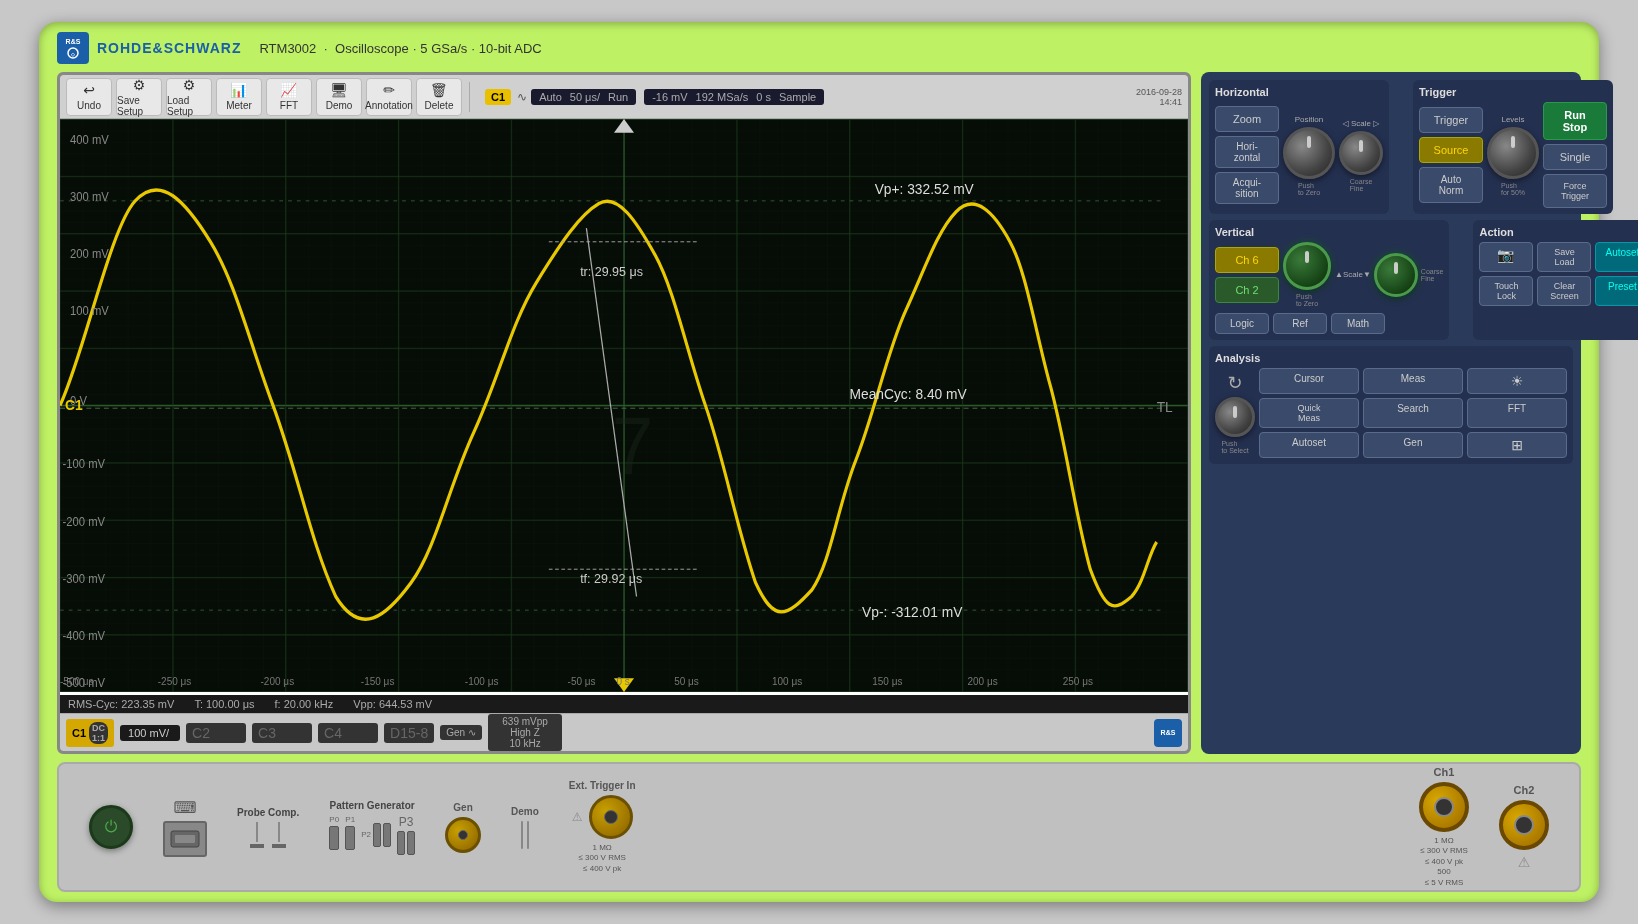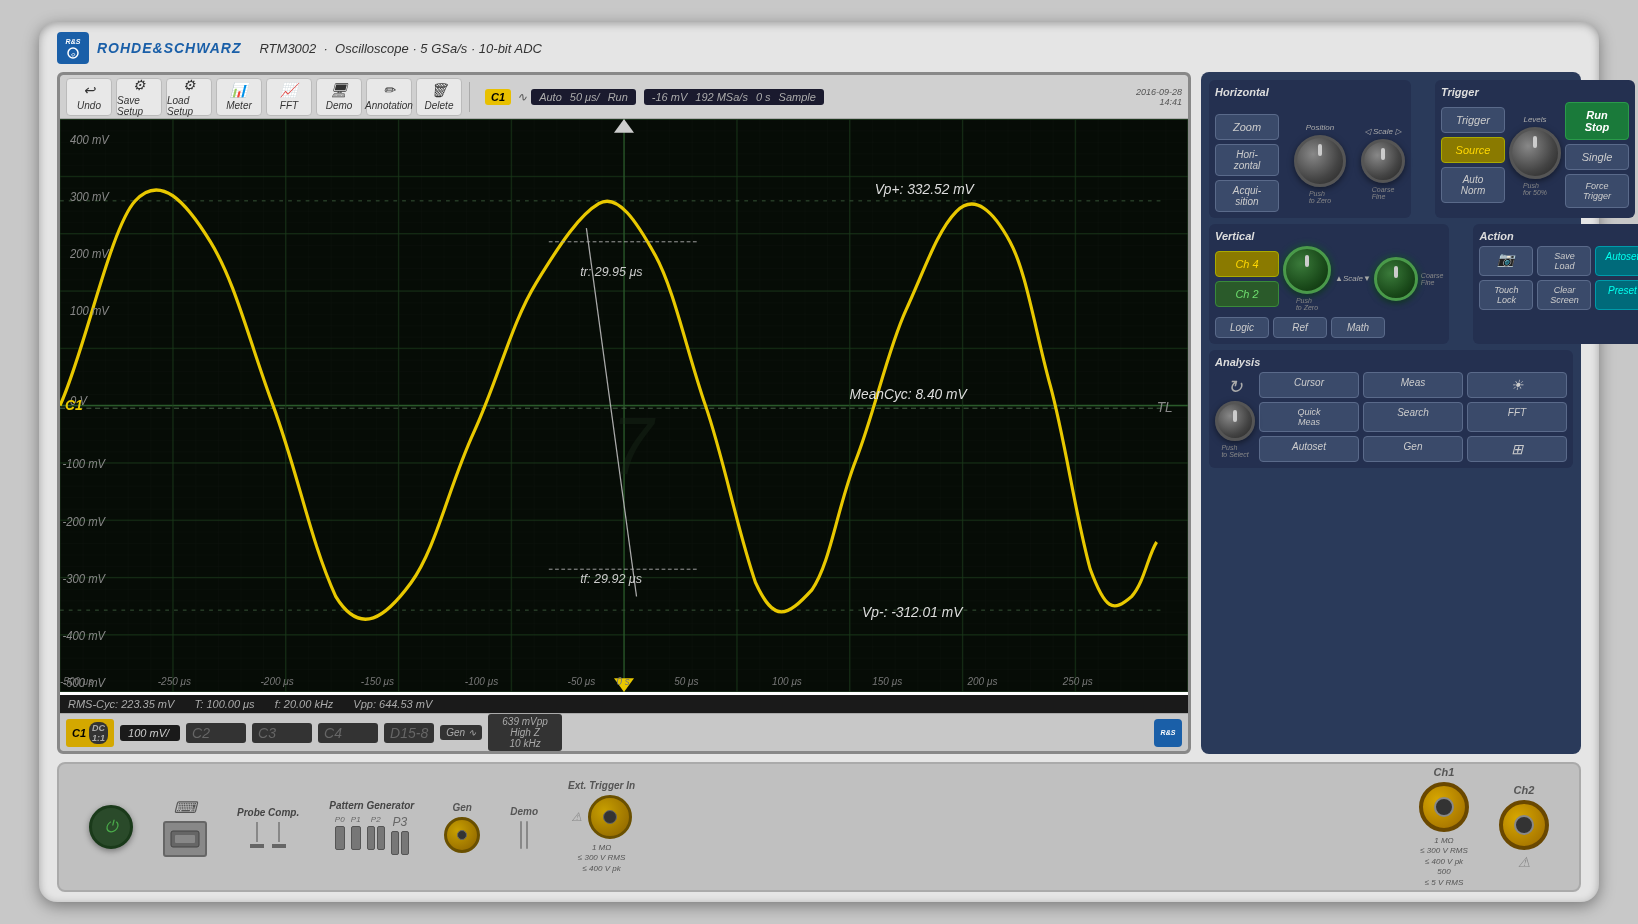--- a/index.html
+++ b/index.html
@@ -8,29 +8,28 @@
       font-family: Arial, sans-serif;
       width: 1638px;
       height: 924px;
       overflow: hidden;
       display: flex;
       flex-direction: column;
       align-items: center;
       justify-content: center;
     }
     .oscilloscope {
-      background: #e5e5e5;
+      background: #bef264;
       border-radius: 18px;
       width: 1560px;
       height: 880px;
       display: flex;
       flex-direction: column;
       padding: 10px 18px 10px 18px;
       box-shadow: inset 0 2px 8px rgba(0,0,0,0.3), 0 4px 16px rgba(0,0,0,0.4);
-      font-style: italic;
     }
     .top-bar {
       display: flex;
       align-items: center;
       margin-bottom: 8px;
       height: 32px;
     }
     .logo-area {
       display: flex;
       align-items: center;
@@ -703,21 +702,21 @@
         <div class="rs-badge-small">R&amp;S</div>
       </div>
     </div>
 
     <div class="right-panel">
 
       <div class="panel-two-col">
 
         <div class="horiz-section" style="flex:1;">
           <div class="panel-section-title">Horizontal</div>
-          <div class="panel-row" style="gap:15px; margin-top:16px;">
+          <div class="panel-row" style="gap:4px; margin-top:8px;">
             <div style="display:flex;flex-direction:column;gap:4px;">
               <div class="panel-btn panel-btn-large">Zoom</div>
               <div class="panel-btn panel-btn-large" style="font-size:10px;text-align:center;padding:4px 6px;">Hori-<br>zontal</div>
               <div class="panel-btn panel-btn-large" style="font-size:10px;text-align:center;padding:4px 6px;">Acqui-<br>sition</div>
             </div>
             <div style="display:flex;flex-direction:column;align-items:center;gap:3px;">
               <div style="font-size:8px;color:#aaa;">Position</div>
               <div class="knob"></div>
               <div style="font-size:7px;color:#888;">Push<br>to Zero</div>
             </div>
@@ -752,21 +751,21 @@
           </div>
         </div>
       </div>
 
       <div class="panel-two-col">
 
         <div class="vert-section" style="flex:1;">
           <div class="panel-section-title">Vertical</div>
           <div class="panel-row" style="gap:4px; margin-top:4px;">
             <div style="display:flex;flex-direction:column;gap:4px;">
-              <div class="panel-btn panel-btn-yellow panel-btn-large">Ch 4</div>
+              <div class="panel-btn panel-btn-yellow panel-btn-large">Ch 6</div>
               <div class="panel-btn panel-btn-large" style="background:#2a5a2a;border-color:#3a8a3a;color:#6fdf6f;">Ch 2</div>
             </div>
             <div style="display:flex;flex-direction:column;align-items:center;gap:3px;">
               <div class="knob knob-green" style="width:48px;height:48px;"></div>
               <div style="font-size:7px;color:#888;">Push<br>to Zero</div>
             </div>
             <div style="display:flex;flex-direction:row;align-items:center;gap:3px;">
               <div style="font-size:8px;color:#aaa;display:flex;gap:2px;">▲Scale▼</div>
               <div class="knob knob-green" style="width:44px;height:44px;"></div>
               <div style="font-size:7px;color:#888;">Coarse<br>Fine</div>
@@ -851,21 +850,21 @@
       <div class="pattern-label">Pattern Generator</div>
       <div class="pattern-ports">
         <div style="display:flex;flex-direction:column;align-items:center;gap:2px;">
           <div style="font-size:8px;color:#666;">P0</div>
           <div style="width:10px;height:24px;background:#777;border:1px solid #555;border-radius:2px;"></div>
         </div>
         <div style="display:flex;flex-direction:column;align-items:center;gap:2px;">
           <div style="font-size:8px;color:#666;">P1</div>
           <div style="width:10px;height:24px;background:#777;border:1px solid #555;border-radius:2px;"></div>
         </div>
-        <div style="display:flex;flex-direction:column;align-items:center;gap:2px;">
+        <div style="display:flex;flex-direction:row;align-items:center;gap:2px;">
           <div style="font-size:8px;color:#666;">P2</div>
           <div style="display:flex;gap:2px;">
             <div style="width:8px;height:24px;background:#777;border:1px solid #555;border-radius:2px;"></div>
             <div style="width:8px;height:24px;background:#777;border:1px solid #555;border-radius:2px;"></div>
           </div>
         </div>
         <div style="display:flex;flex-direction:column;align-items:center;gap:2px;">
           <div style="font-size:12px;color:#666;">P3</div>
           <div style="display:flex;gap:2px;">
             <div style="width:8px;height:24px;background:#777;border:1px solid #555;border-radius:2px;"></div>

